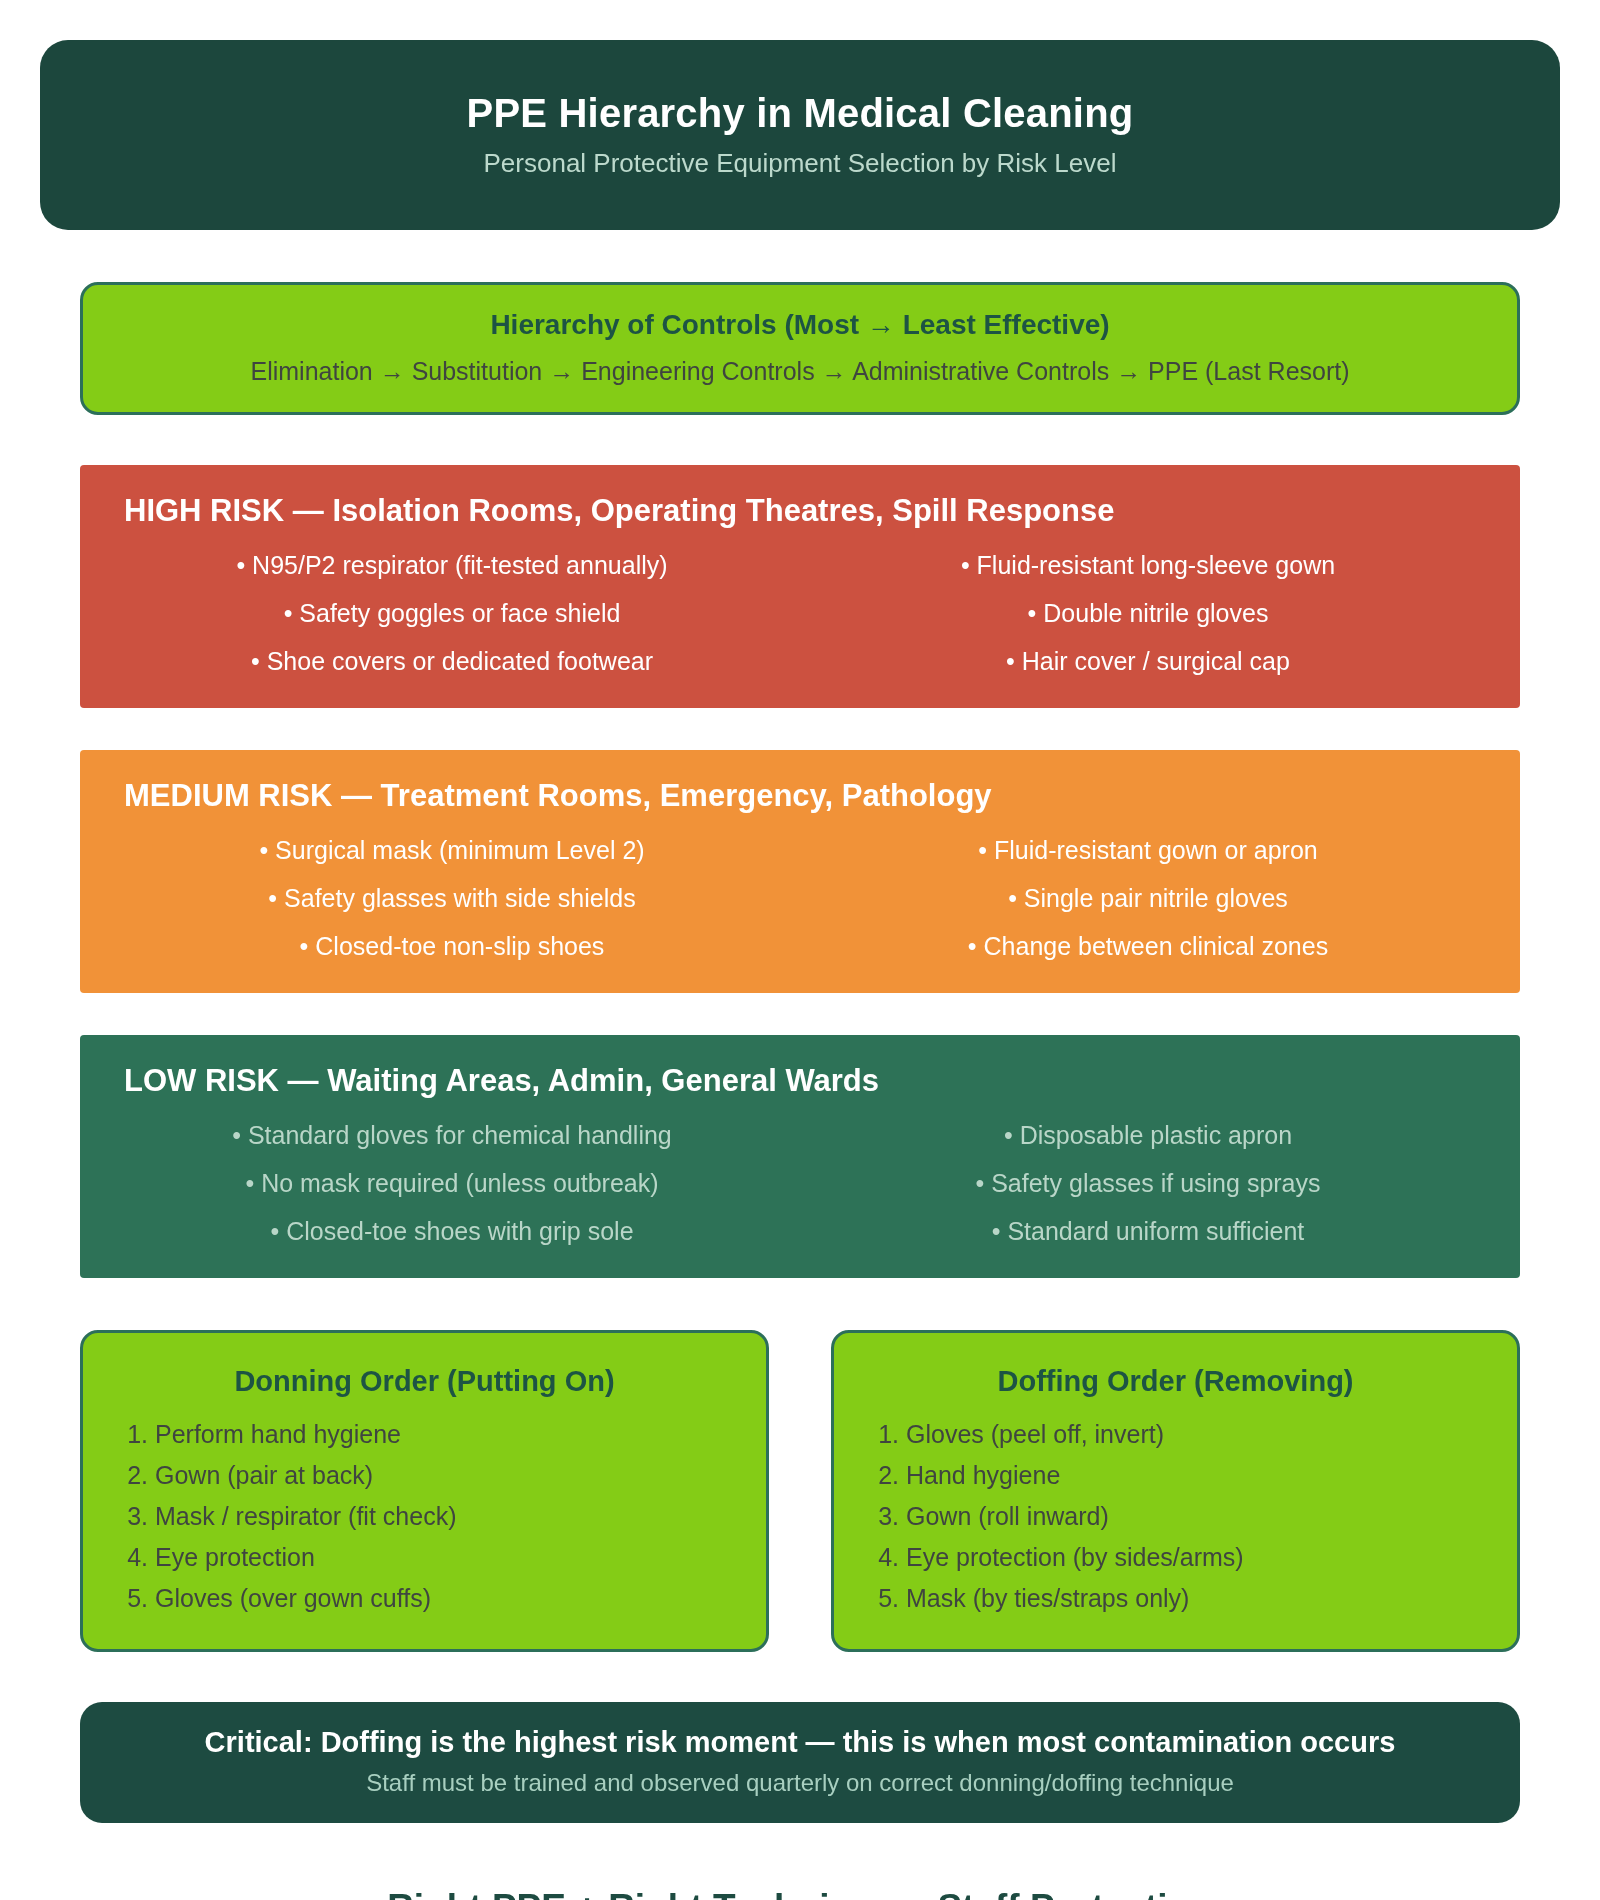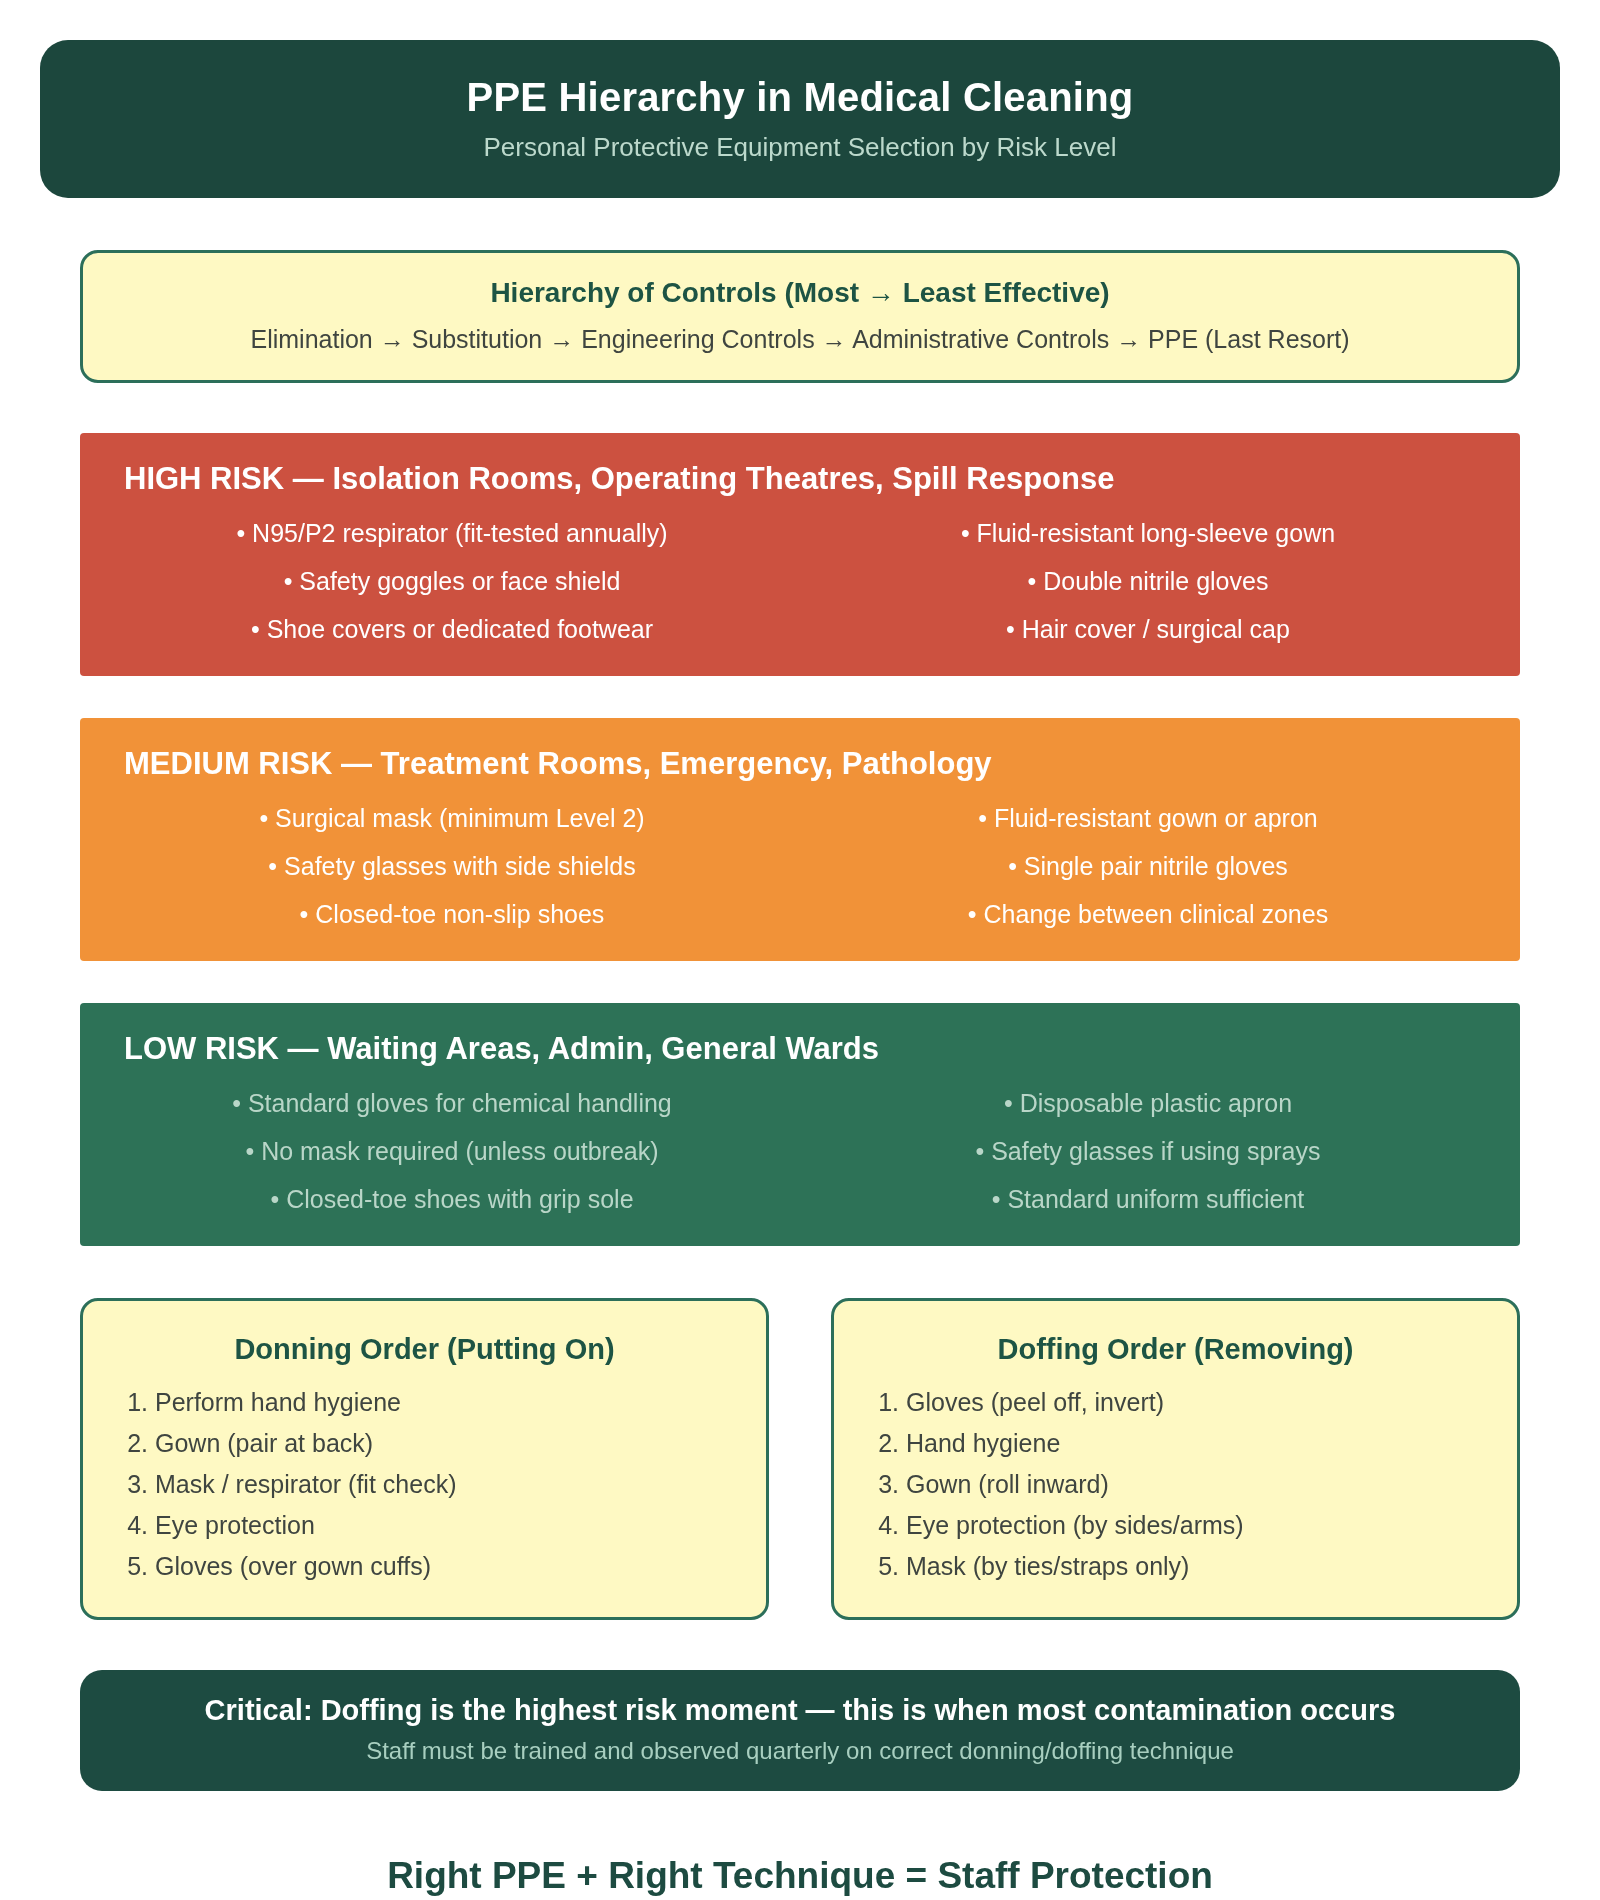--- a/index.html
+++ b/index.html
@@ -9,21 +9,21 @@
     height: 1900px;
     background: #ffffff;
     font-family: "Liberation Sans", sans-serif;
     position: relative;
   }
   .page { width: 1600px; height: 1900px; overflow: hidden; }
 
   
   .masthead {
     margin: 40px 40px 0;
-    height: 158px;
+    height: 190px;
     background: #1c473d;
     border-radius: 28px;
     display: flex;
     flex-direction: column;
     align-items: center;
     justify-content: center;
     gap: 12px;
   }
   .masthead h1 {
     margin: 0;
@@ -33,21 +33,21 @@
     letter-spacing: 0.2px;
   }
   .masthead p {
     margin: 0;
     font-size: 26px;
     color: #bcd9cc;
   }
 
   
   .panel {
-    background: #fef9c3;
+    background: #84cc16;
     border: 3px solid #2c6f5a;
     border-radius: 18px;
   }
   .hierarchy {
     margin: 52px 80px 0;
     padding: 24px 30px 26px;
     text-align: center;
   }
   .hierarchy h2 {
     margin: 0 0 16px;

